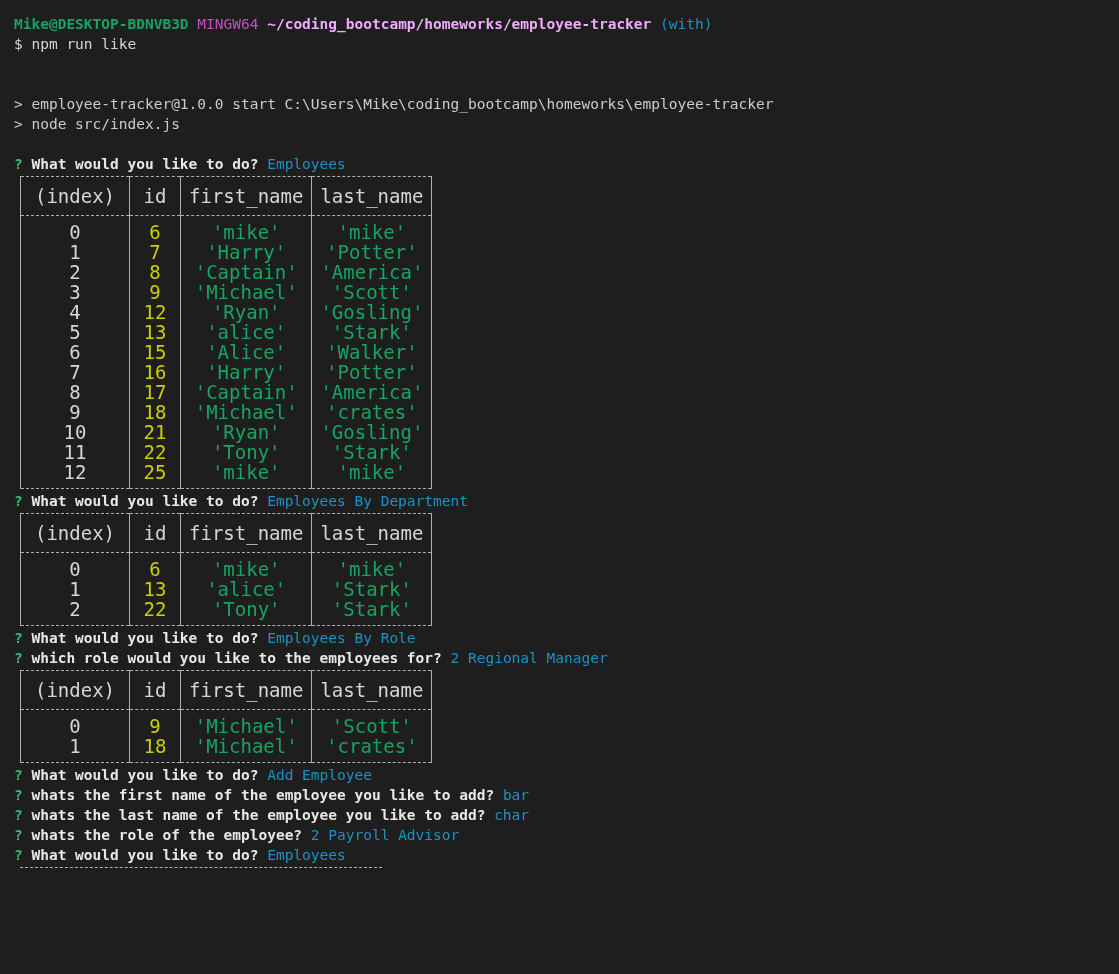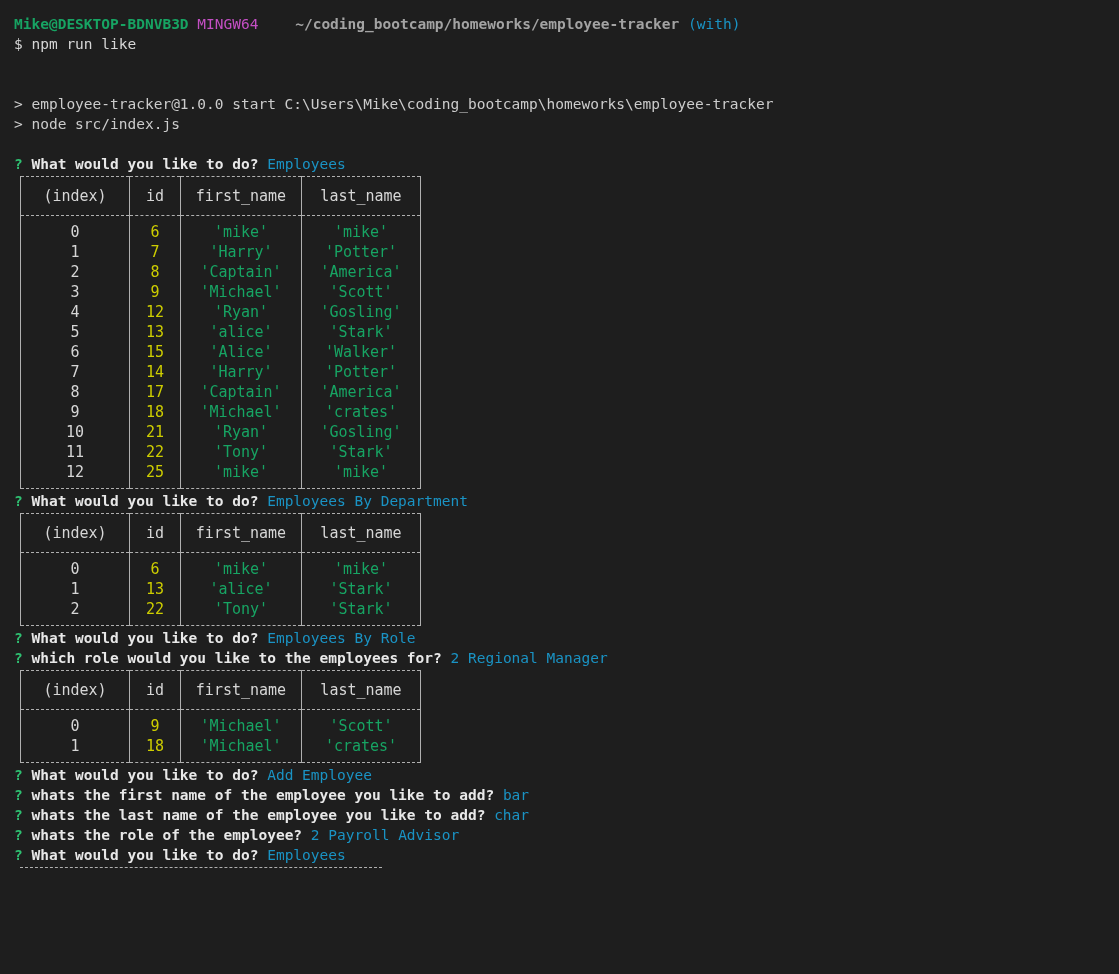--- a/index.html
+++ b/index.html
@@ -23,35 +23,35 @@
   }
   .line {
     height: 20px;
     white-space: pre;
   }
   .line.blank { height: 20px; }
 
   
   .c-green   { color: #17a463; margin-top: 32px; }
   .c-magenta { color: #c44fc4; }
-  .c-yellow  { color: #a3a3a3; margin-left: 28px; }
+  .c-yellow  { color: #f0abfc; }
   .c-cyan    { color: #1a93c4; }
   .c-white   { color: #d6d6d6; }
   .c-dim     { color: #cccccc; }
   .bold      { font-weight: bold; }
 
   .q-mark { color: #2fbf71; font-weight: bold; }
   .q-text { color: #e8e8e8; font-weight: bold; text-align: center; }
   .q-ans  { color: #1a93c4; }
 
   
   .ctable {
     border-collapse: collapse;
     margin: 2px 0 2px 6px;
-    font-size: 15px;
+    font-size: 19px;
     line-height: 20px;
     table-layout: fixed;
   }
   .ctable td, .ctable th {
     padding: 0 8px;
     height: 20px;
     text-align: center;
     font-weight: normal;
     border-left: 1px solid #b0b0b0;
     border-right: 1px solid #b0b0b0;
@@ -146,21 +146,21 @@
             <td class="col-ln">'Stark'</td>
           </tr>
           <tr>
             <td class="col-index">6</td>
             <td class="col-id">15</td>
             <td class="col-fn">'Alice'</td>
             <td class="col-ln">'Walker'</td>
           </tr>
           <tr>
             <td class="col-index">7</td>
-            <td class="col-id">14</td>
+            <td class="col-id">16</td>
             <td class="col-fn">'Harry'</td>
             <td class="col-ln">'Potter'</td>
           </tr>
           <tr>
             <td class="col-index">8</td>
             <td class="col-id">17</td>
             <td class="col-fn">'Captain'</td>
             <td class="col-ln">'America'</td>
           </tr>
           <tr>

